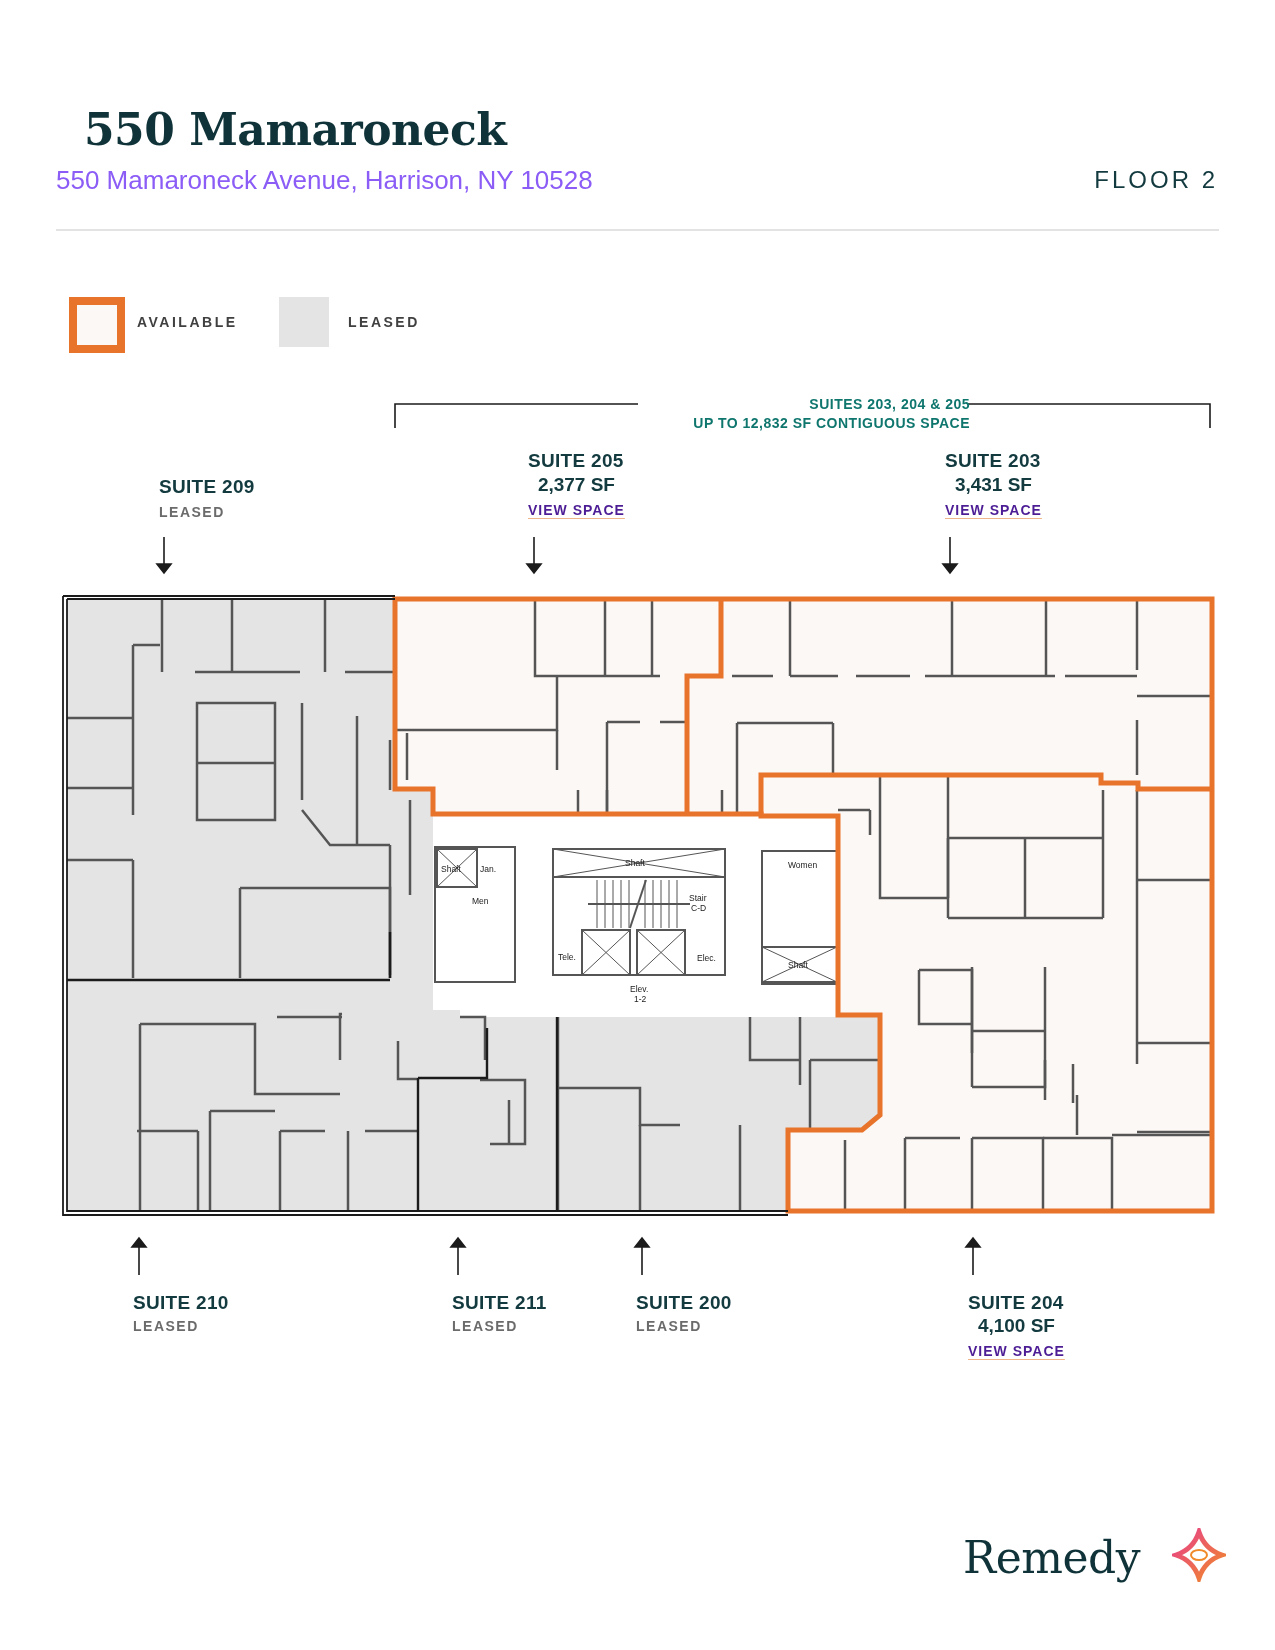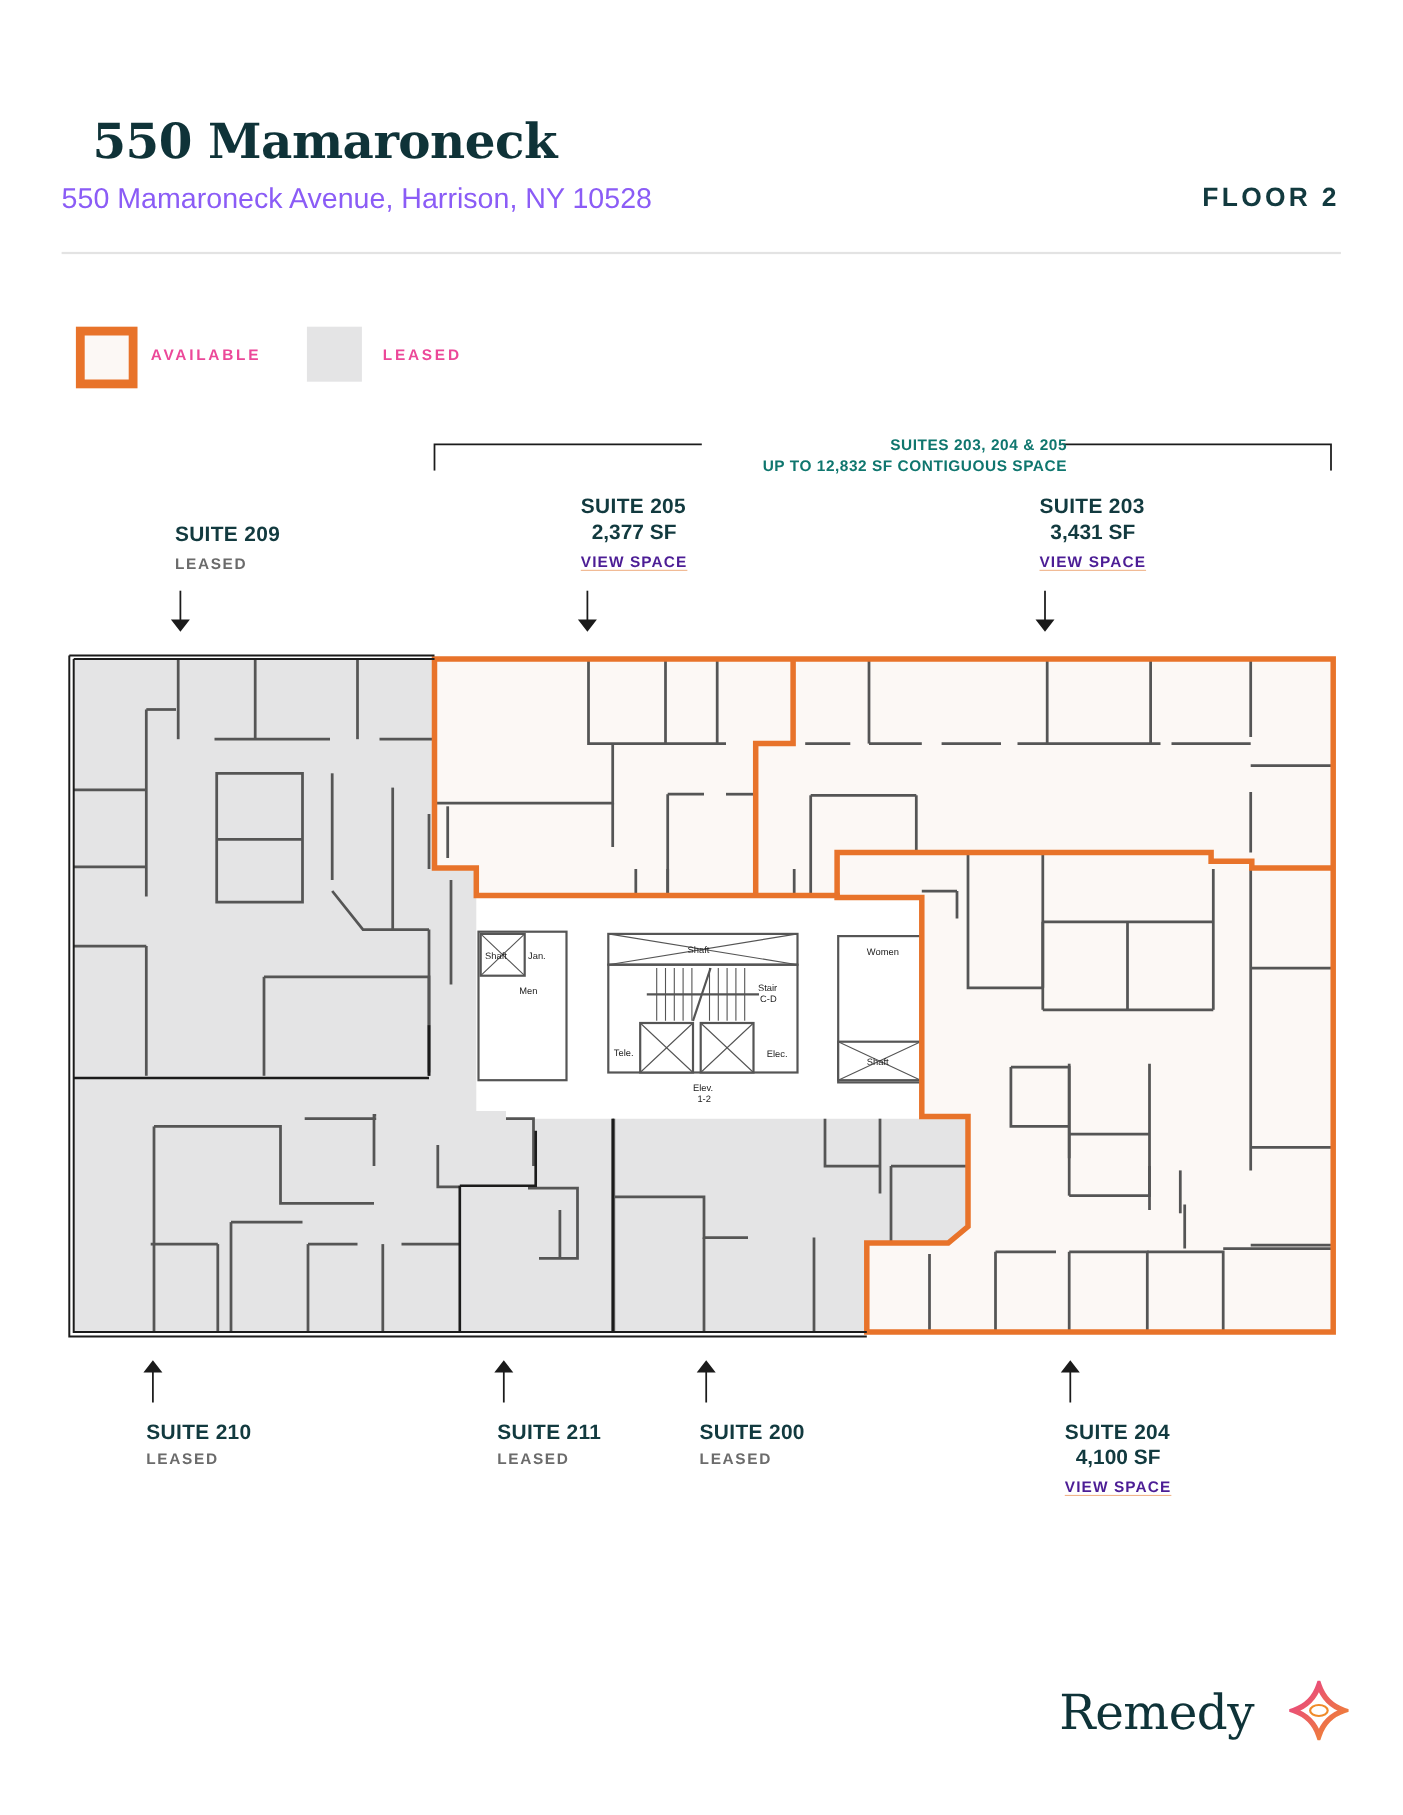--- a/index.html
+++ b/index.html
@@ -1,24 +1,24 @@
 <!DOCTYPE html>
 <html><head>
 <meta charset="utf-8">
 <style>
   html,body{margin:0;padding:0;background:#ffffff;}
   body{width:1275px;height:1650px;position:relative;overflow:hidden;font-family:"Liberation Sans",sans-serif;color:#0f3338;}
   .abs{position:absolute;}
   .title{left:56px;top:104px;font-family:"DejaVu Serif",serif;font-size:44px;font-weight:bold;letter-spacing:-0.5px;color:#0f3338;white-space:nowrap;margin-left:28px;}
   .address{left:56px;top:165px;font-size:26px;color:#8b5cf6;white-space:nowrap;}
-  .floor{right:57px;top:166px;font-size:24px;font-weight:bold;letter-spacing:3px;color:#123a3f;white-space:nowrap;}
+  .floor{right:57px;top:166px;font-size:24px;font-weight:normal;letter-spacing:3px;color:#123a3f;white-space:nowrap;}
   .divider{left:56px;top:229px;width:1163px;height:2px;background:#e3e3e3;}
   .legend-swatch-avail{left:69px;top:297px;width:40px;height:40px;border:8px solid #e8732a;background:#fcf8f5;}
   .legend-swatch-leased{left:279px;top:297px;width:50px;height:50px;background:#e4e4e5;}
-  .legend-label{font-size:14px;font-weight:bold;letter-spacing:2.5px;color:#ec4899;}
+  .legend-label{font-size:14px;font-weight:bold;letter-spacing:2.5px;color:#404040;}
   .suite-name{font-size:19px;font-weight:bold;color:#123a3f;white-space:nowrap;letter-spacing:0.3px;}
   .suite-sf{font-size:19px;font-weight:bold;color:#123a3f;white-space:nowrap;text-align:center;}
   .suite-status{font-size:14px;font-weight:bold;color:#6b6b6b;letter-spacing:1.5px;white-space:nowrap;}
   .view-link{font-size:14px;font-weight:bold;color:#4c1d95;letter-spacing:1px;white-space:nowrap;text-decoration:underline;text-decoration-color:#f0b48b;text-underline-offset:3px;cursor:pointer;}
   .bracket-text{font-size:14px;font-weight:bold;color:#0f766e;text-align:right;letter-spacing:0.5px;line-height:19px;white-space:nowrap;}
   .logo-text{right:135px;top:1532px;font-family:"DejaVu Serif",serif;font-size:44px;color:#0f3338;letter-spacing:-0.5px;}
   svg text{font-family:"Liberation Sans",sans-serif;}
 </style>
 </head>
 <body>

